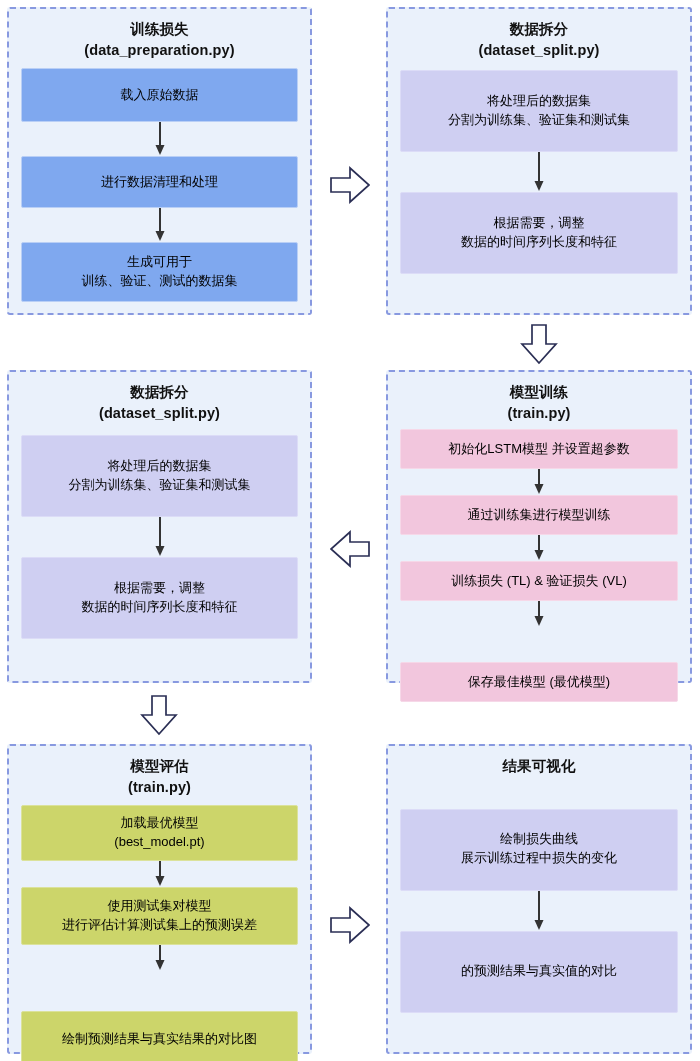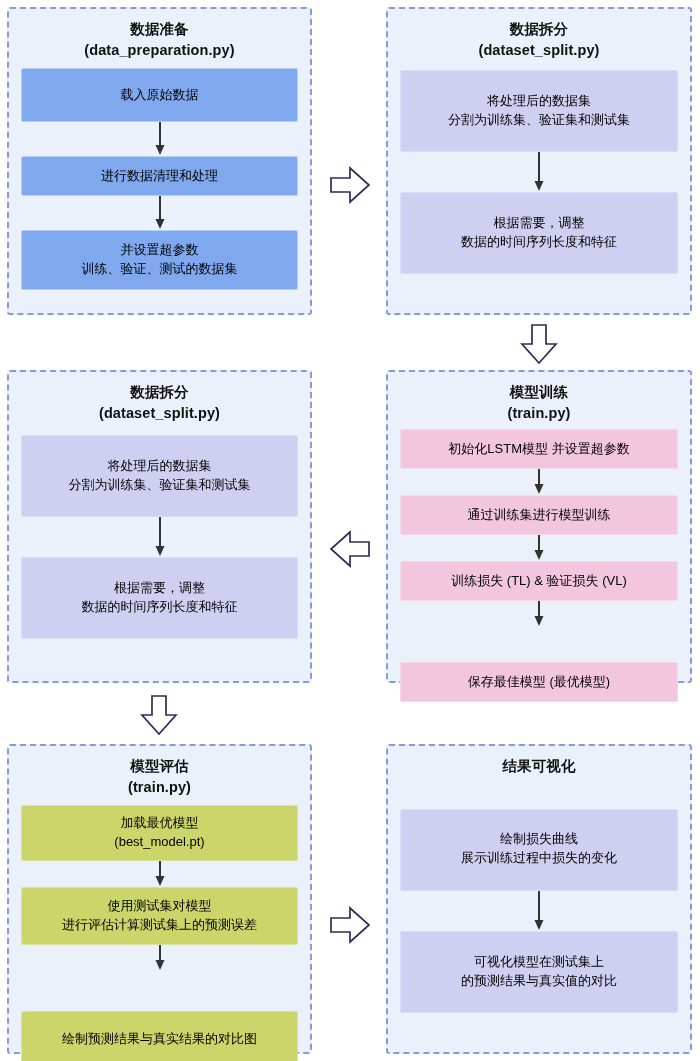--- a/index.html
+++ b/index.html
@@ -82,49 +82,49 @@
   }
   .block-arrow svg { display: block; }
 </style>
 </head>
 <body>
 
 <div class="flow">
 
   <div class="panel" style="left:7px; top:7px; width:305px; height:308px;">
     <div class="panel-title">
-      <span>数据准备</span>
+      <span>训练损失</span>
       <span class="sub">(data_preparation.py)</span>
     </div>
     <div class="steps">
       <div class="step fill-blue" style="height:54px; margin-top:8px;">
         <span>
             <span class="l">载入原始数据</span>
           </span>
       </div>
       <div class="vconn">
         <svg width="14" height="34" viewBox="0 0 14 34">
           <line x1="7" y1="0" x2="7" y2="25" stroke="#333333" stroke-width="2"></line>
           <polygon points="7,33 2.5,23 11.5,23" fill="#333333"></polygon>
         </svg>
       </div>
-      <div class="step fill-blue" style="height:40px;">
+      <div class="step fill-blue" style="height:52px;">
         <span>
             <span class="l">进行数据清理和处理</span>
           </span>
       </div>
       <div class="vconn">
         <svg width="14" height="34" viewBox="0 0 14 34">
           <line x1="7" y1="0" x2="7" y2="25" stroke="#333333" stroke-width="2"></line>
           <polygon points="7,33 2.5,23 11.5,23" fill="#333333"></polygon>
         </svg>
       </div>
       <div class="step fill-blue" style="height:60px;">
         <span>
-          <span class="l">并设置超参数</span>
+          <span class="l">生成可用于</span>
           <span class="l">训练、验证、测试的数据集</span>
         </span>
       </div>
     </div>
   </div>
 
   <div class="panel" style="left:386px; top:7px; width:306px; height:308px;">
     <div class="panel-title">
       <span>数据拆分</span>
       <span class="sub">(dataset_split.py)</span>
@@ -275,21 +275,20 @@
         </span>
       </div>
       <div class="vconn">
         <svg width="14" height="40" viewBox="0 0 14 40">
           <line x1="7" y1="0" x2="7" y2="31" stroke="#333333" stroke-width="2"></line>
           <polygon points="7,39 2.5,29 11.5,29" fill="#333333"></polygon>
         </svg>
       </div>
       <div class="step fill-purple" style="height:82px;">
         <span>
-          <span class="l">可视化模型在测试集上</span>
           <span class="l">的预测结果与真实值的对比</span>
         </span>
       </div>
     </div>
   </div>
 
   <div class="block-arrow" style="left:328px; top:163px;">
     <svg width="44" height="44" viewBox="0 0 44 44">
       <polygon points="3,15 22,15 22,5 41,22 22,39 22,29 3,29" fill="#ffffff" stroke="#2b2f55" stroke-width="1.7" stroke-linejoin="miter"></polygon>
     </svg>

